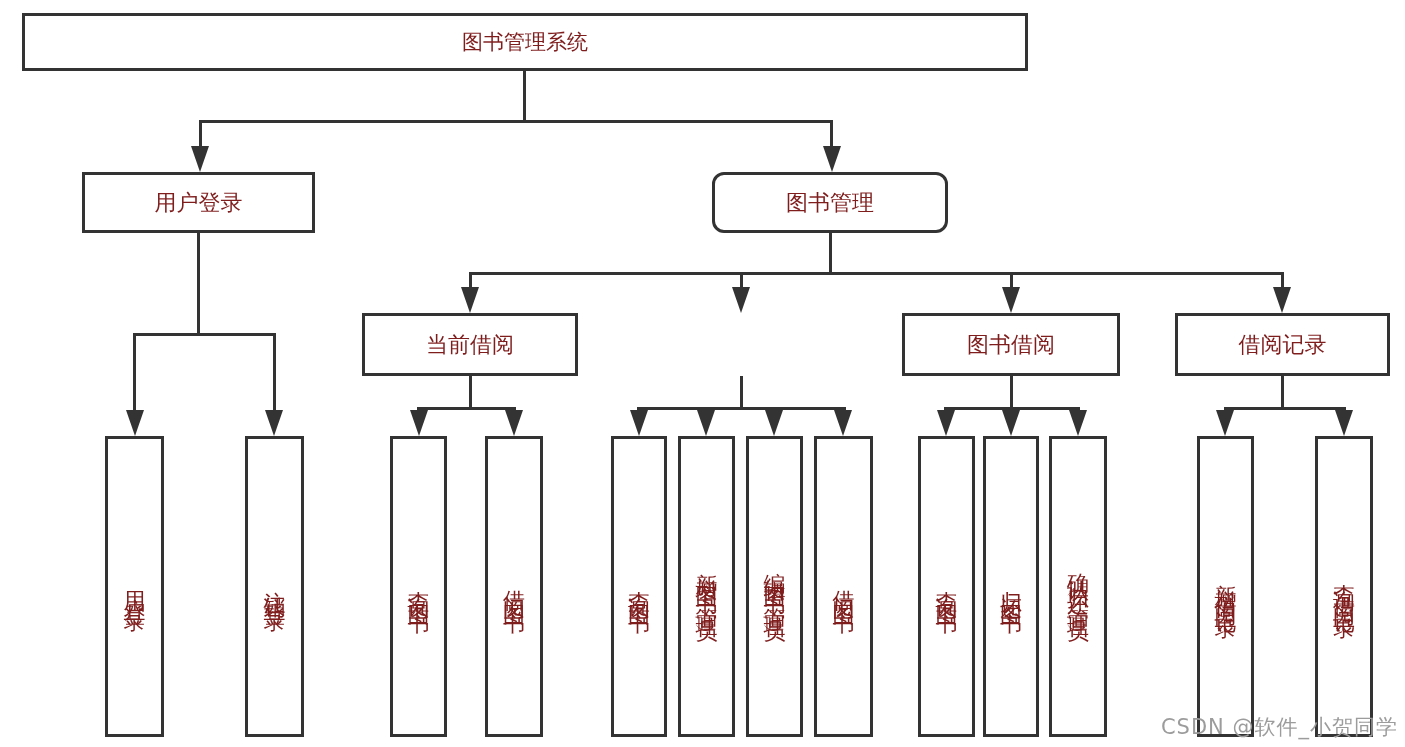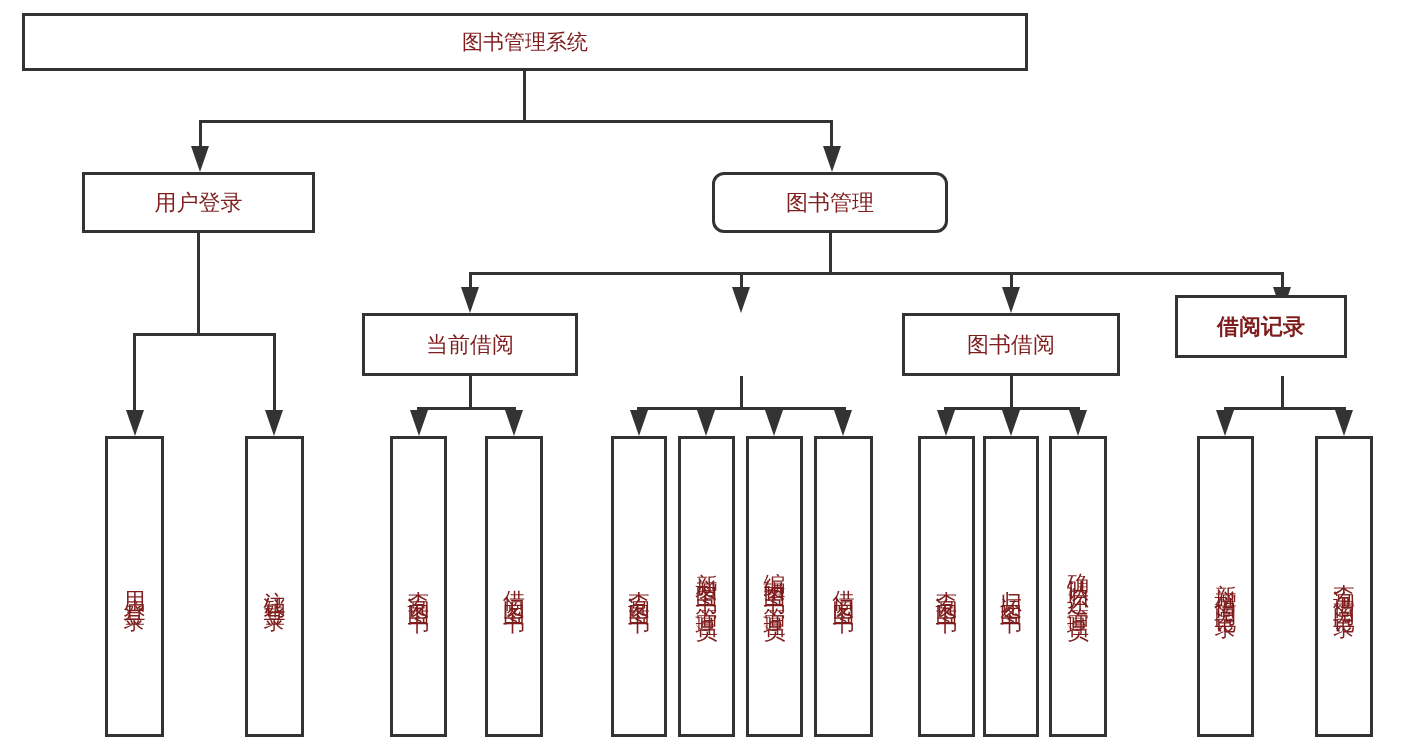--- a/index.html
+++ b/index.html
@@ -69,21 +69,21 @@
   <div class="arrow" style="left:1002px; top:287px;"></div>
   <div class="vline" style="left:1281px; top:272px; height:16px;"></div>
   <div class="arrow" style="left:1273px; top:287px;"></div>
 
   <div class="box" style="left:362px; top:313px; width:216px; height:63px;">
     <span>当前借阅</span>
   </div>
   <div class="box" style="left:902px; top:313px; width:218px; height:63px;">
     <span>图书借阅</span>
   </div>
-  <div class="box" style="left:1175px; top:295px; width:172px; height:63px;font-weight:bold;">
+  <div class="box" style="left:1175px; top:313px; width:215px; height:63px;">
     <span>借阅记录</span>
   </div>
 
   <div class="vline" style="left:469px; top:376px; height:34px;"></div>
   <div class="hline" style="left:417px; top:407px; width:99px;"></div>
   <div class="arrow" style="left:410px; top:410px;"></div>
   <div class="arrow" style="left:505px; top:410px;"></div>
 
   <div class="vline" style="left:740px; top:376px; height:34px;"></div>
   <div class="hline" style="left:637px; top:407px; width:209px;"></div>
@@ -140,14 +140,15 @@
     <span class="vtext">确认归还（管理员）</span>
   </div>
 
   <div class="box vbox" style="left:1197px; top:436px; width:57px; height:301px;">
     <span class="vtext">新增借阅记录</span>
   </div>
   <div class="box vbox" style="left:1315px; top:436px; width:58px; height:301px;">
     <span class="vtext">查询借阅记录</span>
   </div>
 
+  <div class="watermark">CSDN @软件_小贺同学</div>
 
 </div>
 
 </body></html>

